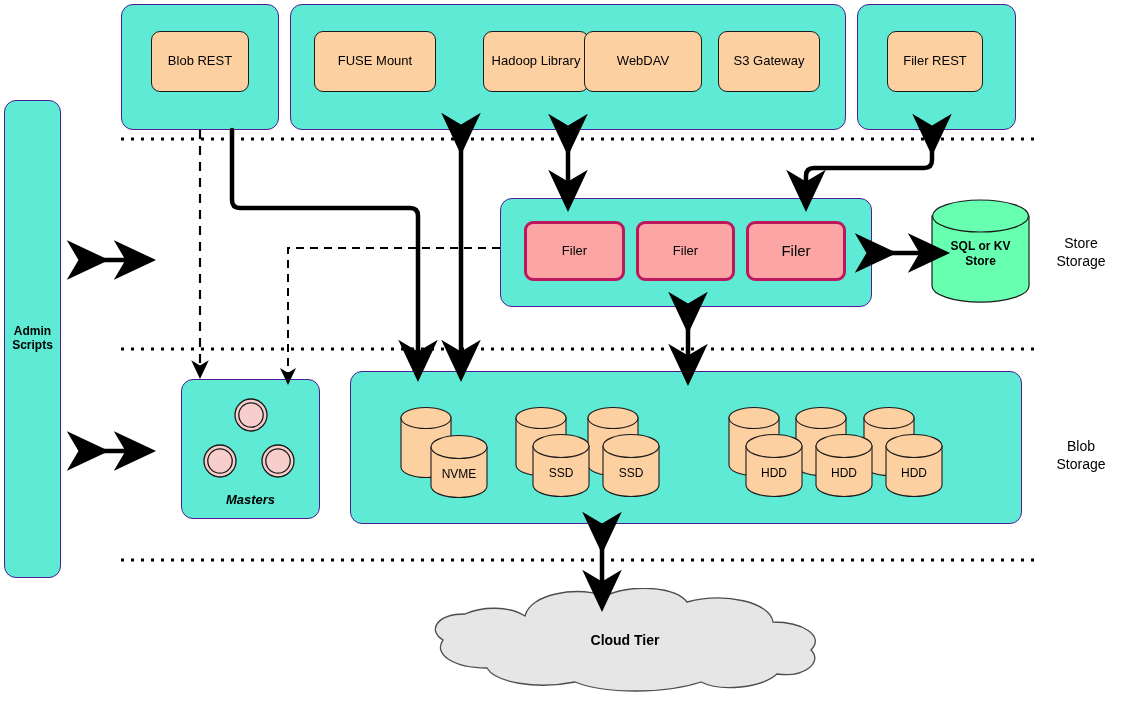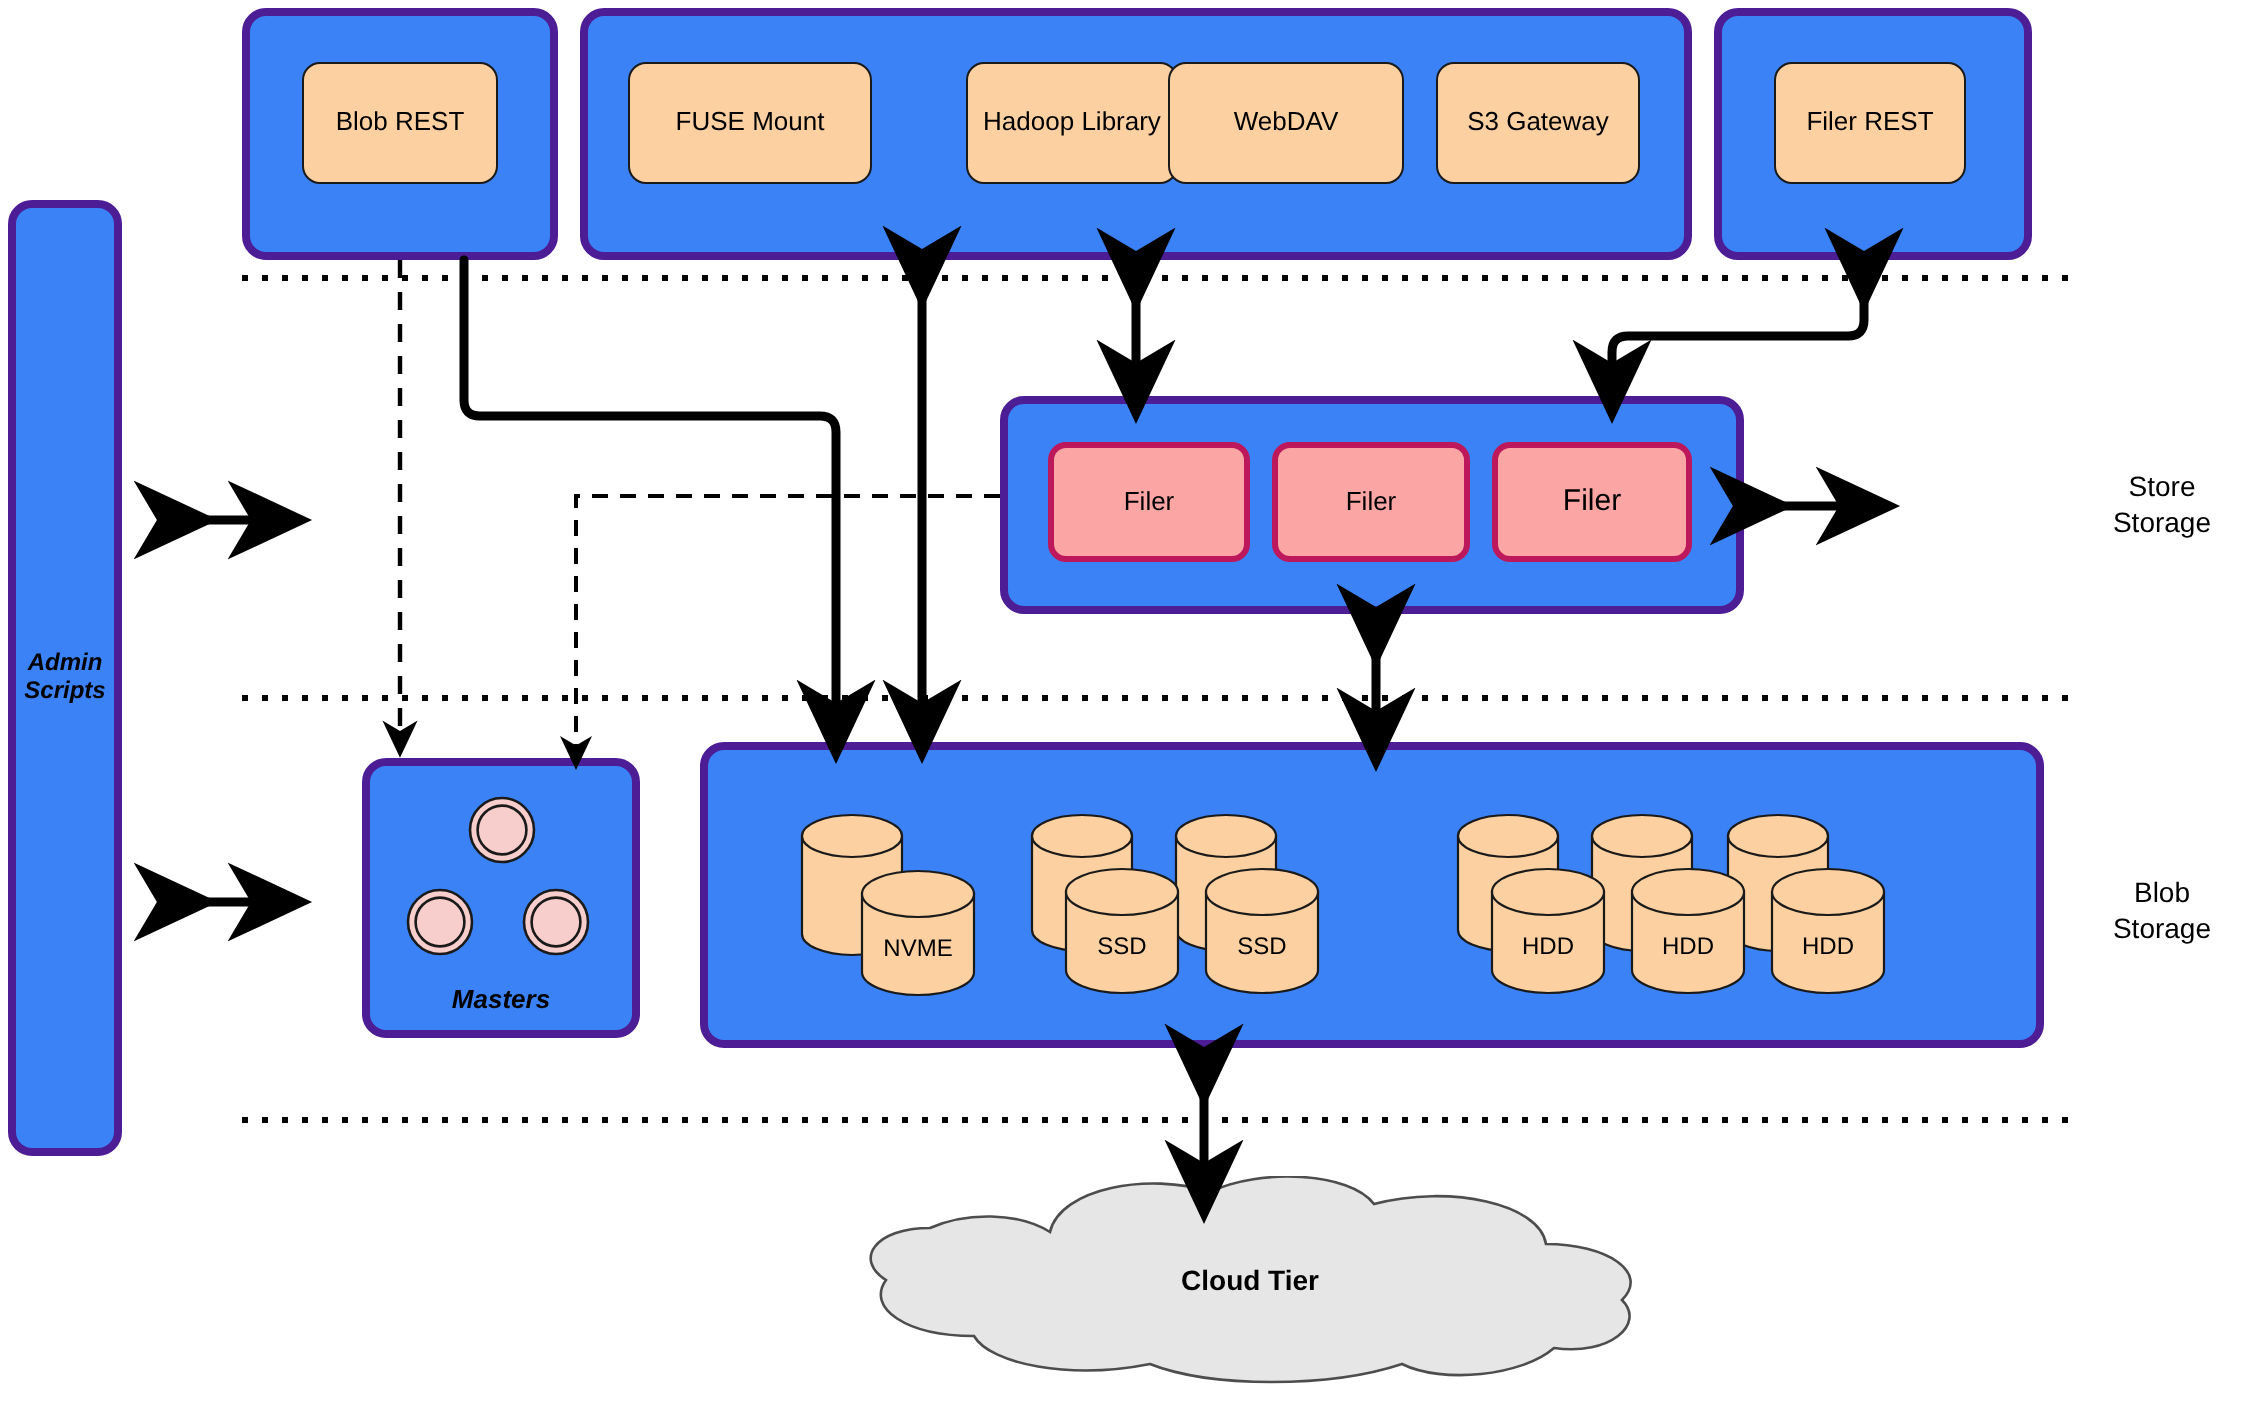--- a/index.html
+++ b/index.html
@@ -1,21 +1,21 @@
 <!DOCTYPE html>
 <html><head>
 <meta charset="utf-8">
 <style>
   html,body{margin:0;padding:0;background:#ffffff;}
   body{width:1121px;height:701px;position:relative;overflow:hidden;
        font-family:"Liberation Sans","DejaVu Sans",sans-serif;color:#000;}
   #canvas{position:absolute;inset:0;width:1121px;height:701px;}
   .node{position:absolute;box-sizing:border-box;display:flex;align-items:center;
         justify-content:center;text-align:center;line-height:1.15;}
-  .grp{background:#3b82f6;border:4px solid #4c1d95;border-radius:12px;font-style:italic;}
+  .grp{background:#5eead4;border:1px solid #4c1d95;border-radius:12px;}
   .orange{background:#FCD0A1;border:1px solid #1a1a1a;border-radius:9px;font-size:13px;}
   .green{background:#fca5a5;border:3px solid #be185d;border-radius:9px;font-size:13px;}
   .lbl{font-size:14px;}
   .bold{font-weight:bold;}
   .caption{position:absolute;font-size:12px;text-align:center;}
   .side{position:absolute;font-size:14px;text-align:center;line-height:1.25;}
   svg.ov{position:absolute;left:0;top:0;width:1121px;height:701px;pointer-events:none;}
   .cyl{position:absolute;}
   .cyltext{position:absolute;font-size:12px;text-align:center;width:100%;}
 </style>
@@ -41,20 +41,30 @@
   <div class="node orange" style="left:718px;top:31px;width:102px;height:61px;">S3 Gateway</div>
 
   <div class="node grp" style="left:857px;top:4px;width:159px;height:126px;"></div>
   <div class="node orange" style="left:887px;top:31px;width:96px;height:61px;">Filer REST</div>
 
   <div class="node grp" style="left:500px;top:198px;width:372px;height:109px;"></div>
   <div class="node green" style="left:524px;top:221px;width:101px;height:60px;">Filer</div>
   <div class="node green" style="left:636px;top:221px;width:99px;height:60px;">Filer</div>
   <div class="node green" style="left:746px;top:221px;width:100px;height:60px;font-size:15px;">Filer</div>
 
+  <div class="cyl" style="left:931px;top:199px;width:99px;height:104px;">
+    <svg width="99" height="104" viewBox="0 0 99 104">
+      <path d="M1,17 L1,87 A48,16 0 0 0 98,87 L98,17 Z" fill="#67FFB0" stroke="#1a1a1a" stroke-width="1.2"></path>
+      <ellipse cx="49.5" cy="17" rx="48" ry="16" fill="#67FFB0" stroke="#1a1a1a" stroke-width="1.2"></ellipse>
+    </svg>
+    <div class="cyltext bold" style="top:40px;font-size:12px;line-height:1.25;">
+      <span>SQL or KV</span><br>
+      <span>Store</span>
+    </div>
+  </div>
 
   <div class="side" style="left:1042px;top:235px;width:78px;">
     <span>Store</span><br>
     <span>Storage</span>
   </div>
 
   <div class="node grp" style="left:181px;top:379px;width:139px;height:140px;"></div>
   <svg class="ov" style="left:181px;top:379px;width:139px;height:140px;" viewBox="0 0 139 140">
     <g fill="#F8CECC" stroke="#1a1a1a" stroke-width="1.3">
       <circle cx="70" cy="36" r="16"></circle>

